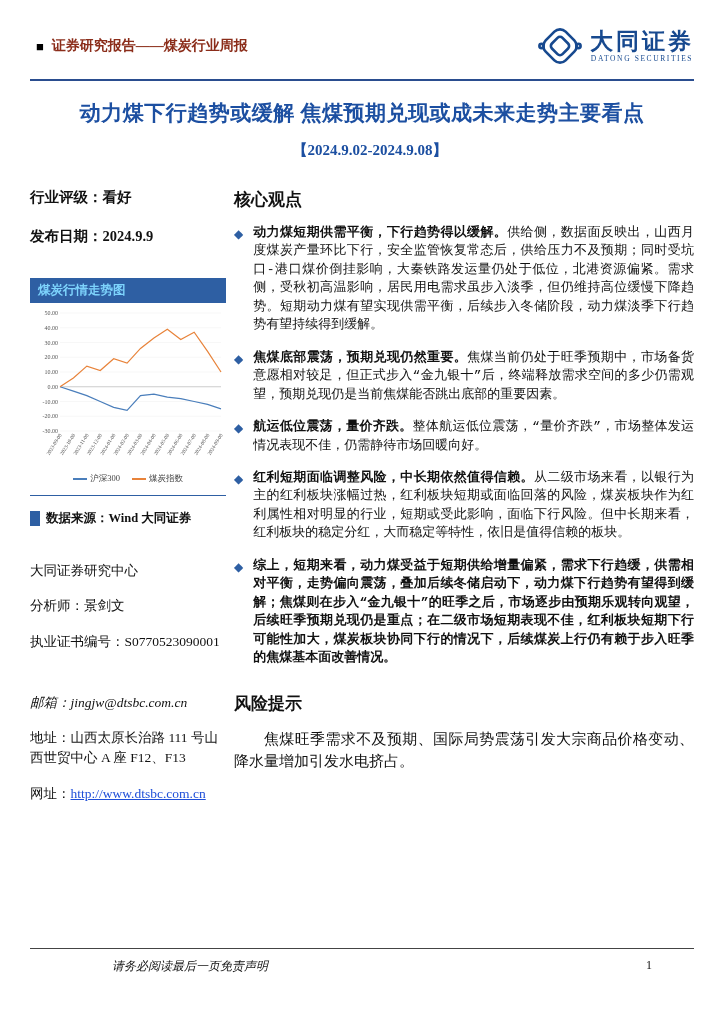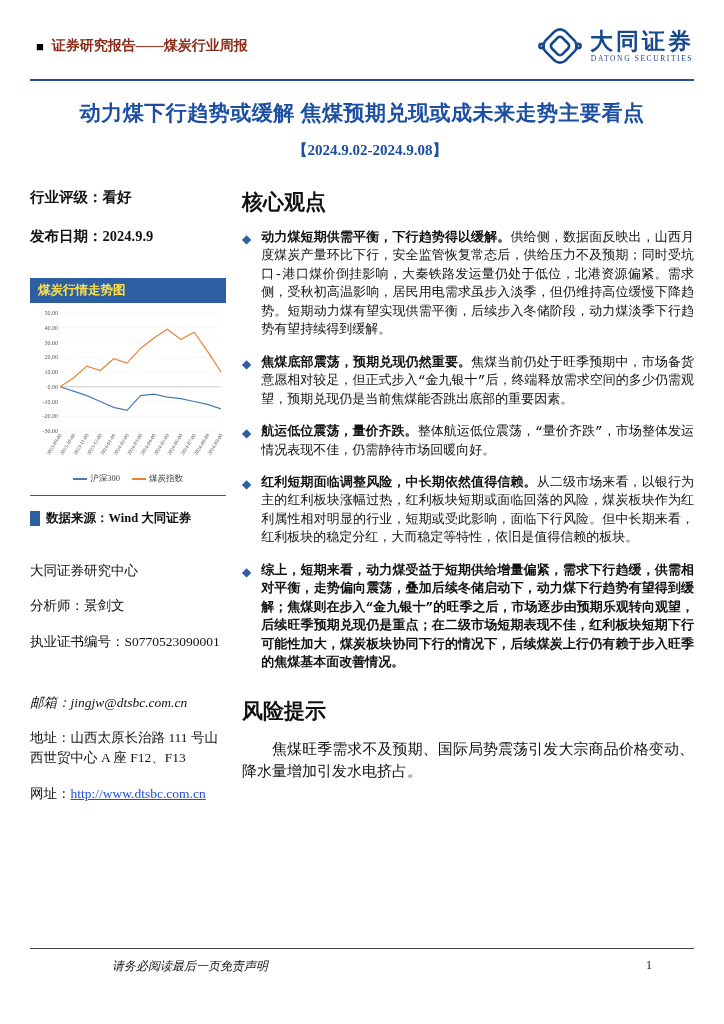--- a/index.html
+++ b/index.html
@@ -22,42 +22,42 @@
   .brand-en { font-size:7.5px; color:#17498f; letter-spacing:1.6px; }
   .header-rule { position:absolute; top:79px; left:30px; right:30px;
     border-top:2px solid #2a4d8f; }
   
   .title { position:absolute; top:99px; left:36px; right:36px; text-align:center;
     font-size:21px; font-weight:bold; color:#1c4fa1; letter-spacing:0.5px; }
   .period { position:absolute; top:141px; left:36px; right:20px; text-align:center;
     font-size:15px; font-weight:bold; color:#1c4fa1; }
   
   .columns { position:absolute; top:188px; left:30px; right:30px; bottom:78px;
-    display:flex; gap:16px; }
+    display:flex; gap:8px; }
   aside { flex:0 0 196px; width:196px; font-size:13.5px; }
   .rating { font-weight:bold; font-size:14.5px; margin-bottom:20px; }
   .pubdate { font-weight:bold; font-size:14.5px; margin-bottom:32px; }
   .chart-box { width:100%; }
-  .chart-header { background:#2e5fa3; color:#fde047; font-size:12.5px; font-weight:bold;
+  .chart-header { background:#2e5fa3; color:#7dd3fc; font-size:12.5px; font-weight:bold;
     padding:4px 8px; }
   .chart-body { padding-top:2px; }
   .legend { display:flex; justify-content:center; gap:12px; font-size:8.5px;
     color:#444; margin-top:-8px; }
   .legend-item { display:flex; align-items:center; }
   .swatch { display:inline-block; width:14px; height:2px; margin-right:3px; }
   .source-row { display:flex; align-items:center; gap:6px; margin-top:10px;
     font-weight:bold; font-size:12.5px; border-top:1px solid #2e5fa3; padding-top:14px; }
   .source-block { width:10px; height:15px; background:#2e5fa3; flex:0 0 auto; }
   .info { margin-top:34px; font-size:13.5px; }
   .info > div { margin-bottom:15px; line-height:1.5; }
   .info .gap { margin-top:41px;font-style:italic; }
   .link { color:#1f4fd8; text-decoration:underline; cursor:pointer; }
   
   main { flex:1; min-width:0; }
-  .section-title { font-size:21px; font-weight:bold; margin-bottom:13px; }
+  .section-title { font-size:17px; font-weight:bold; margin-bottom:13px; }
   .bullet { display:flex; gap:10px; margin-bottom:14px; }
   .diamond { color:#2e5fa3; font-size:12px; line-height:21px; flex:0 0 auto; }
   .bullet p { font-size:13px; line-height:1.42; text-align:justify;font-family:Liberation Mono, monospace; }
   .risk-title { margin-top:24px; }
   .risk-text { font-size:15px; line-height:1.5; text-align:justify; text-indent:2em; }
   
   .footer { position:absolute; left:30px; right:30px; top:948px;
     border-top:1.5px solid #444; padding-top:9px;
     display:flex; justify-content:space-between; font-size:12px; }
   .disclaimer { font-style:italic; margin-left:82px; }

